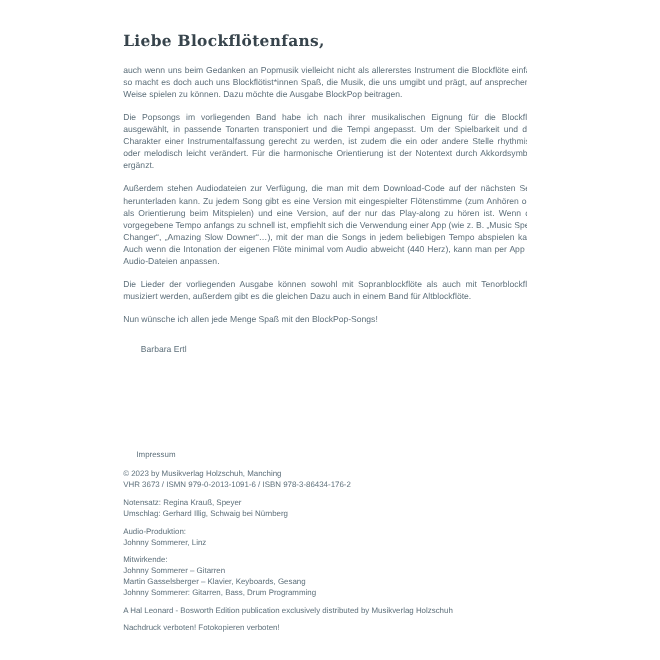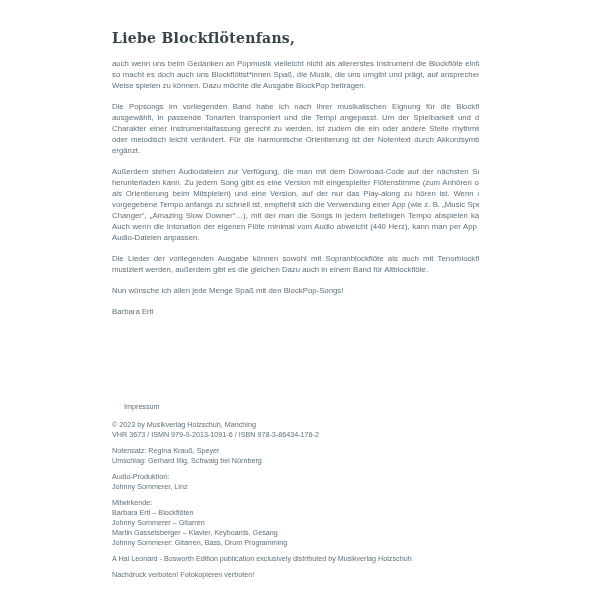--- a/index.html
+++ b/index.html
@@ -35,21 +35,21 @@
     line-height: 11px;
     color: #5e707b;
     text-align: justify;
     margin: 0 0 10px 0;
   }
   .signature {
     font-family: "Liberation Sans", "DejaVu Sans", sans-serif;
     font-size: 7.8px;
     line-height: 11px;
     color: #5e707b;
-    margin: 0;
+    margin: 16px;
   }
   .impressum {
     margin-top: 85px;
   }
   .imp-heading {
     font-family: "Liberation Sans", "DejaVu Sans", sans-serif;
     font-size: 7.2px;
     line-height: 10px;
     color: #5e707b;
     margin: 0 0 8px 0;
@@ -93,21 +93,20 @@
           <div class="imp-block">
             <p class="imp-line">Notensatz: Regina Krauß, Speyer</p>
             <p class="imp-line">Umschlag: Gerhard Illig, Schwaig bei Nürnberg</p>
           </div>
           <div class="imp-block">
             <p class="imp-line">Audio-Produktion:</p>
             <p class="imp-line">Johnny Sommerer, Linz</p>
           </div>
           <div class="imp-block">
             <p class="imp-line">Mitwirkende:</p>
-            <p class="imp-line">Barbara Ertl – Blockflöten</p>
             <p class="imp-line">Johnny Sommerer – Gitarren</p>
             <p class="imp-line">Martin Gasselsberger – Klavier, Keyboards, Gesang</p>
             <p class="imp-line">Johnny Sommerer: Gitarren, Bass, Drum Programming</p>
           </div>
           <div class="imp-block">
             <p class="imp-line">A Hal Leonard - Bosworth Edition publication exclusively distributed by Musikverlag Holzschuh</p>
           </div>
           <div class="imp-block">
             <p class="imp-line">Nachdruck verboten! Fotokopieren verboten!</p>
           </div>

